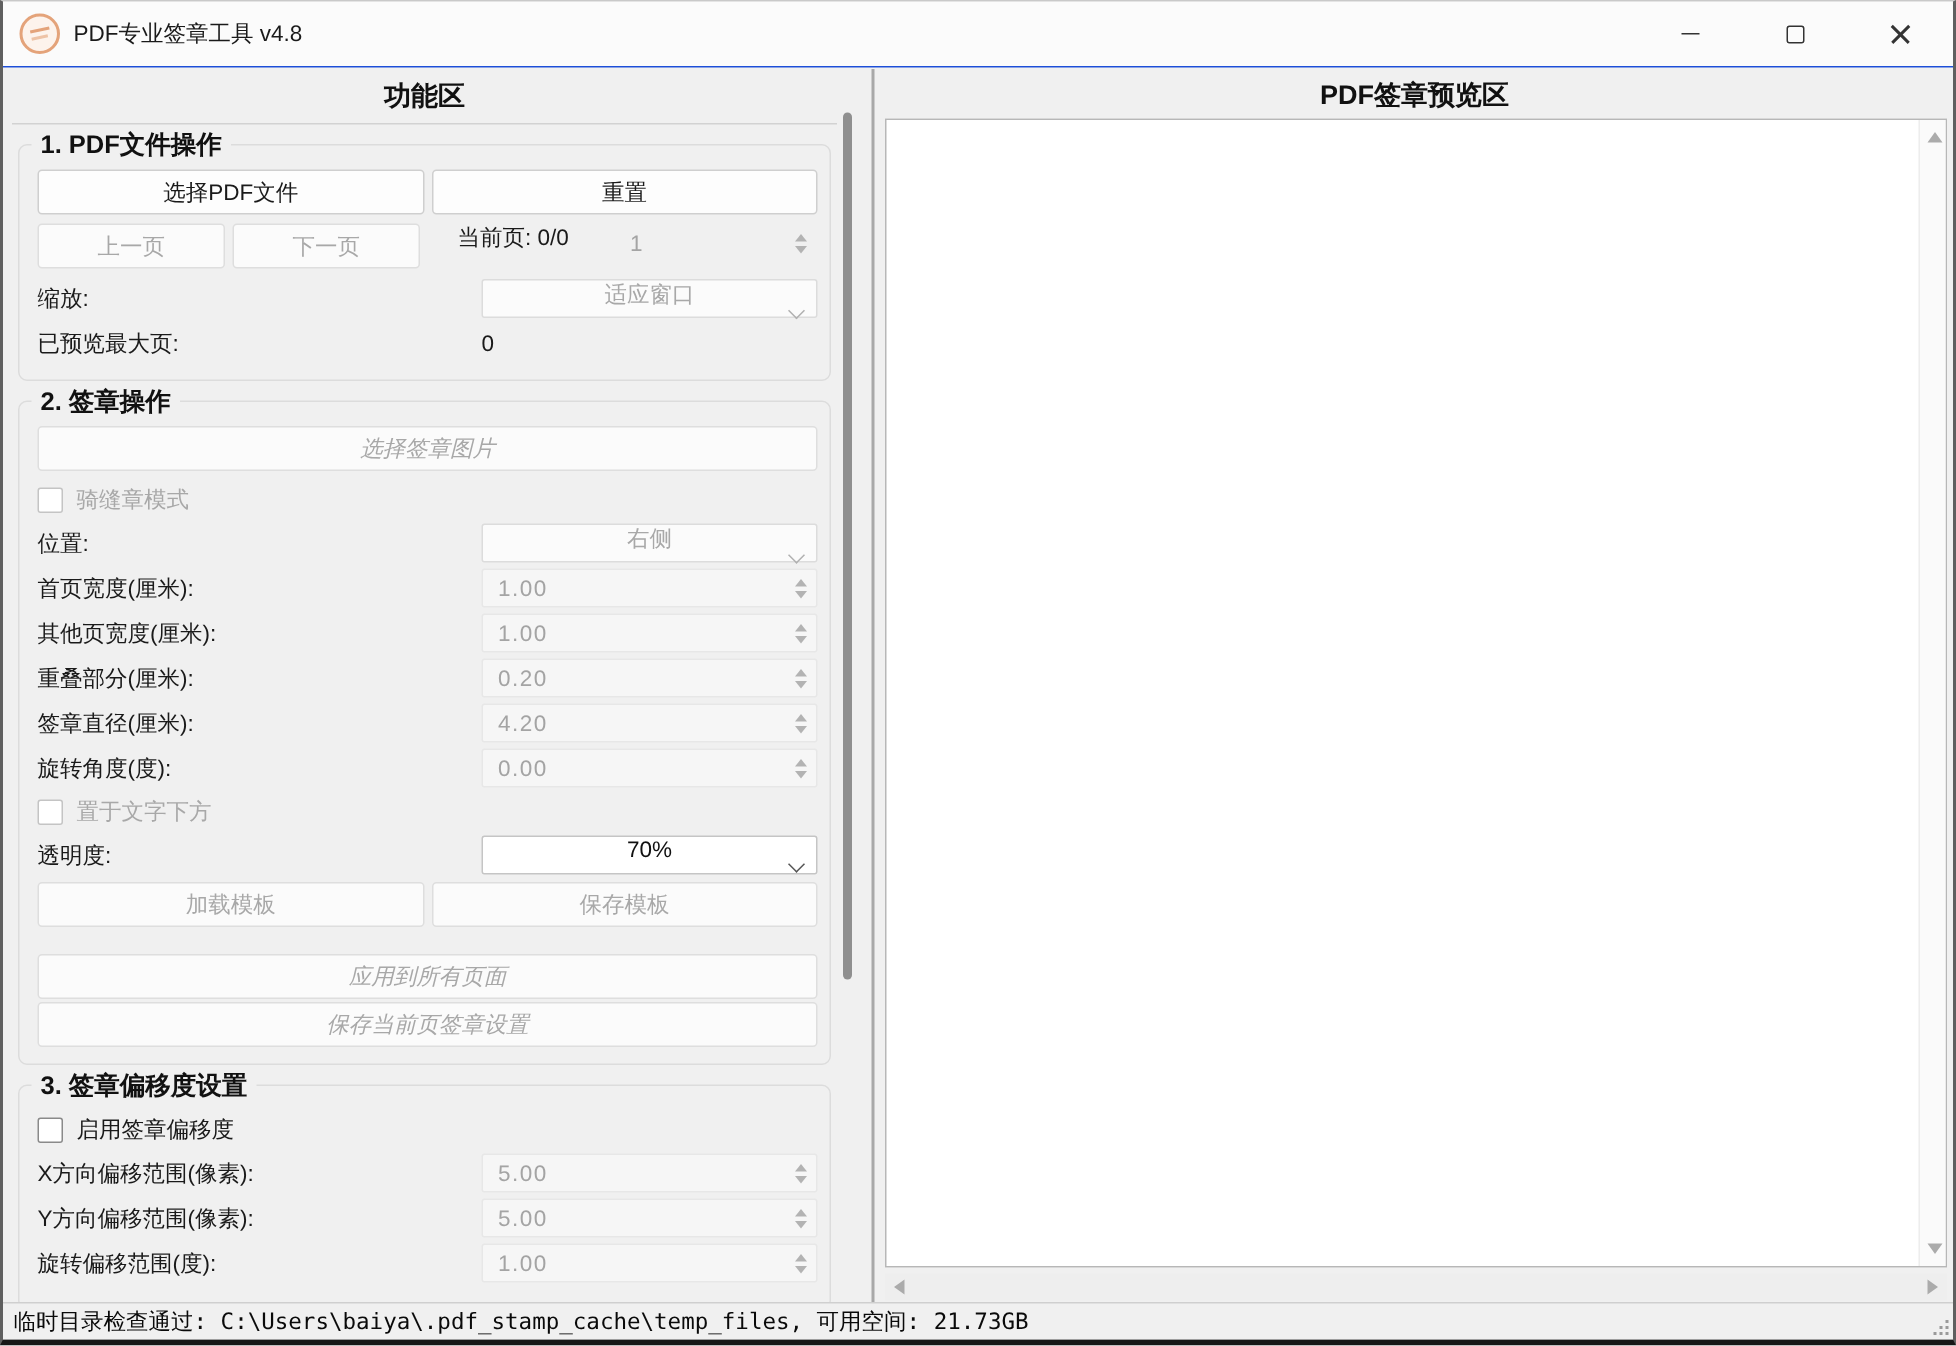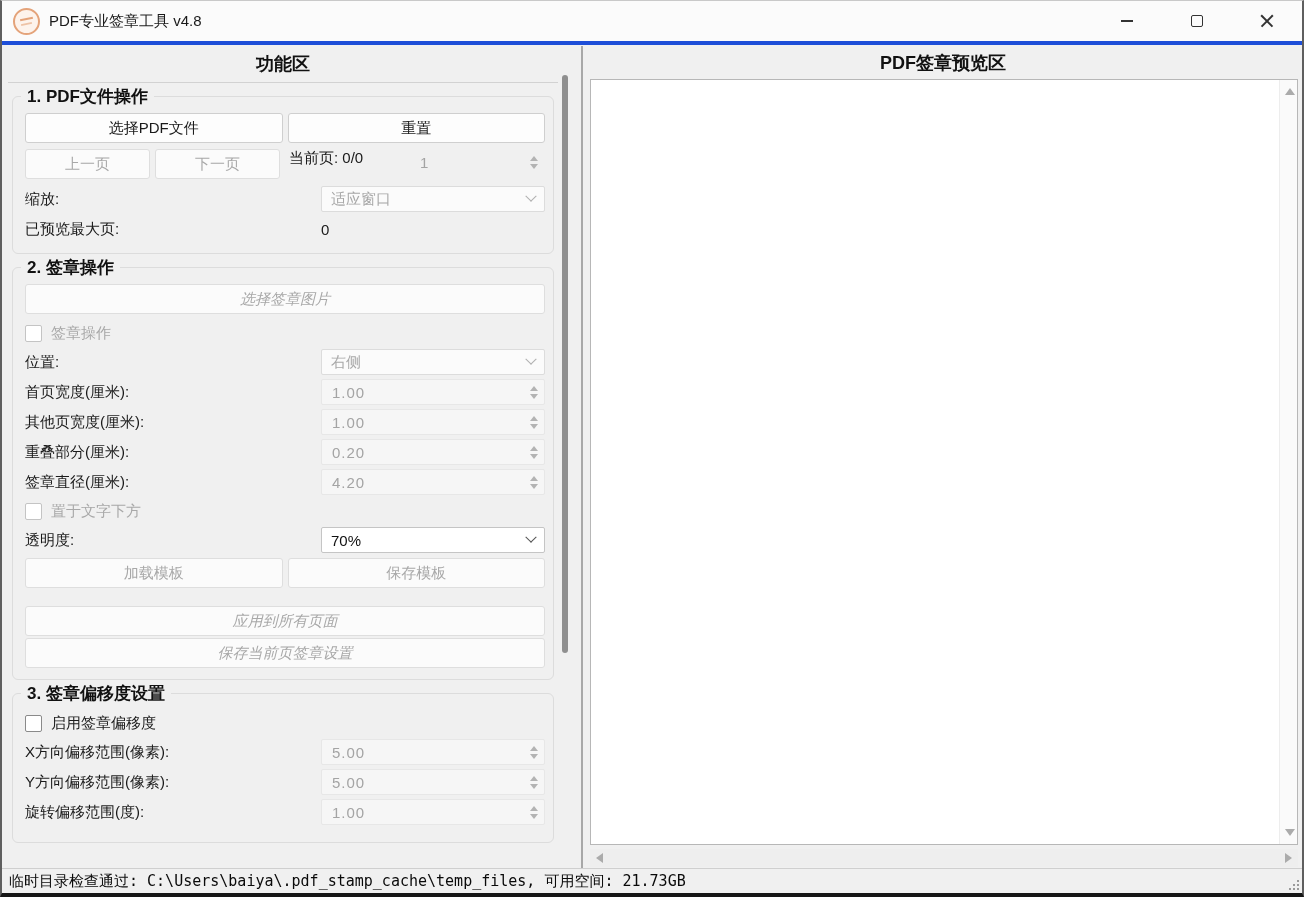--- a/index.html
+++ b/index.html
@@ -8,21 +8,21 @@
 
   .window{
     position:relative; width:1304px; height:897px; background:#f0f0f0;
     border-left:2px solid #5f5f5f; border-right:2px solid #5f5f5f;
     border-top:1px solid #c9c9c9; border-bottom:4px solid #161616;
     overflow:hidden;
   }
 
   
   .titlebar{ position:absolute; left:0; top:0; width:100%; height:44px;
-    background:#fbfbfb; border-bottom:4px solid #1d4ed8;
+    background:#fbfbfb; border-bottom:1px solid #1d4ed8;
     display:flex; align-items:center; }
   .app-icon{ width:27px; height:27px; margin-left:11px; border-radius:50%;
     border:2px solid #e4a37a; background:#fdf3ec; position:relative; flex:none;}
   .app-icon::before{ content:""; position:absolute; left:5px; top:8px; width:13px; height:2px;
     background:#e4a37a; transform:rotate(-12deg); }
   .app-icon::after{ content:""; position:absolute; left:6px; top:13px; width:11px; height:2px;
     background:#eec3a6; transform:rotate(-12deg); }
   .title-text{ margin-left:9px; font-size:15px; color:#1a1a1a; }
   .win-controls{ margin-left:auto; display:flex; height:100%; }
   .win-btn{ width:70px; height:100%; display:flex; align-items:center; justify-content:center; }
@@ -48,26 +48,26 @@
     font-size:15px; color:#1a1a1a; font-family:inherit; display:flex; align-items:center;
     justify-content:center; white-space:nowrap; }
   .btn.disabled{ color:#a8a8a8; border-color:#dedede; background:#fbfbfb; }
   .btn.nav{ flex:none; width:125px; }
   .btn.block{ width:100%; flex:none;font-style:italic; }
 
   .frow{ display:flex; align-items:center; height:28px; margin-bottom:2px;gap:36px; }
   .lbl{ font-size:15px; color:#1a1a1a; white-space:nowrap; }
   .lbl.dis{ color:#a8a8a8; }
   .lbl-col{ width:260px; flex:none; }
-  .lbl.inline{ margin-left:4px; }
+  .lbl.inline{ margin-left:20px; }
   .plain-val{ font-size:15px; color:#1a1a1a; margin-left:auto; width:260px; }
 
   .combo{ margin-left:auto; width:260px; height:26px; background:#ffffff;
     border:1px solid #c5c5c5; border-radius:2px; display:flex; align-items:center;
-    padding:0 9px; }
+    padding:0 9px;flex-direction:column; }
   .combo .val{ font-size:15px; color:#111; }
   .combo.disabled{ background:#fbfbfb; border-color:#dcdcdc; }
   .combo.disabled .val{ color:#a8a8a8; }
   .chev{ margin-left:auto; width:8px; height:8px; border-right:1.5px solid #555;
     border-bottom:1.5px solid #555; transform:rotate(45deg) translate(-2px,-2px); flex:none;}
   .combo.disabled .chev{ border-color:#b0b0b0; }
 
   .spinfield{ margin-left:auto; width:260px; height:26px; background:#f6f6f6;
     border:1px solid #e7e7e7; border-radius:2px; display:flex; align-items:center; padding:0 6px 0 10px; }
   .spinfield.page{ width:136px; background:transparent; border-color:transparent; }
@@ -174,21 +174,21 @@
       </div>
     </div>
 
     <div class="group">
       <div class="group-title">2. 签章操作</div>
       <div class="btn-row">
         <button class="btn block disabled">选择签章图片</button>
       </div>
       <div class="cb-row">
         <span class="checkbox dis"></span>
-        <span class="lbl dis">签章操作</span>
+        <span class="lbl dis">骑缝章模式</span>
       </div>
       <div class="frow">
         <span class="lbl lbl-col">位置:</span>
         <div class="combo disabled">
           <span class="val">右侧</span>
           <span class="chev"></span>
         </div>
       </div>
       <div class="frow">
         <span class="lbl lbl-col">首页宽度(厘米):</span>
@@ -217,20 +217,30 @@
           <span class="spin-arrows">
               <i class="tri-up"></i>
               <i class="tri-dn"></i>
             </span>
         </div>
       </div>
       <div class="frow">
         <span class="lbl lbl-col">签章直径(厘米):</span>
         <div class="spinfield">
           <span class="val">4.20</span>
+          <span class="spin-arrows">
+              <i class="tri-up"></i>
+              <i class="tri-dn"></i>
+            </span>
+        </div>
+      </div>
+      <div class="frow">
+        <span class="lbl lbl-col">旋转角度(度):</span>
+        <div class="spinfield">
+          <span class="val">0.00</span>
           <span class="spin-arrows">
               <i class="tri-up"></i>
               <i class="tri-dn"></i>
             </span>
         </div>
       </div>
       <div class="cb-row">
         <span class="checkbox dis"></span>
         <span class="lbl dis">置于文字下方</span>
       </div>

